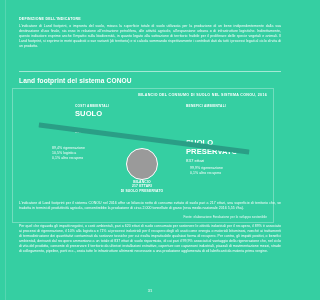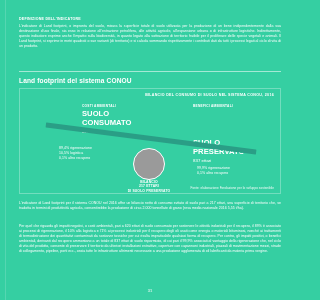--- a/index.html
+++ b/index.html
@@ -66,24 +66,24 @@
     top: 76.5px;
     font-size: 6.6px;
     font-weight: bold;
     letter-spacing: 0.12px;
     color: #ffffff;
     margin: 0;
   }
   
   .chart-panel {
     position: absolute;
-    left: 19px;
+    left: 12px;
     top: 88px;
     width: 262px;
-    height: 106px;
+    height: 135px;
     border: 0.6px solid rgba(255,255,255,0.30);
     box-sizing: border-box;
   }
   .chart-title {
     position: absolute;
     right: 6px;
     top: 3.5px;
     font-size: 3.6px;
     font-weight: bold;
     letter-spacing: 0.30px;
@@ -225,21 +225,21 @@
 
   <div class="divider"></div>
 
   <h2 class="section-heading">Land footprint del sistema CONOU</h2>
 
   <div class="chart-panel">
 
     <p class="chart-title">BILANCIO DEL CONSUMO DI SUOLO NEL SISTEMA CONOU, 2016</p>
 
     <p class="col-head left">COSTI AMBIENTALI</p>
-    <p class="big-label left"><span>SUOLO</span><br><span>CONSUMATO</span></p>
+    <p class="big-label left"><span>SUOLO</span><br></p>
     <p class="big-value left">620 ettari</p>
     <ul class="breakdown left">
       <li>89,4% rigenerazione</li>
       <li>10,5% logistica</li>
       <li>0,1% altro recupero</li>
     </ul>
 
     <p class="col-head right">BENEFICI AMBIENTALI</p>
     <p class="big-label right"><span>SUOLO</span><br><span>PRESERVATO</span></p>
     <p class="big-value right">837 ettari</p>

